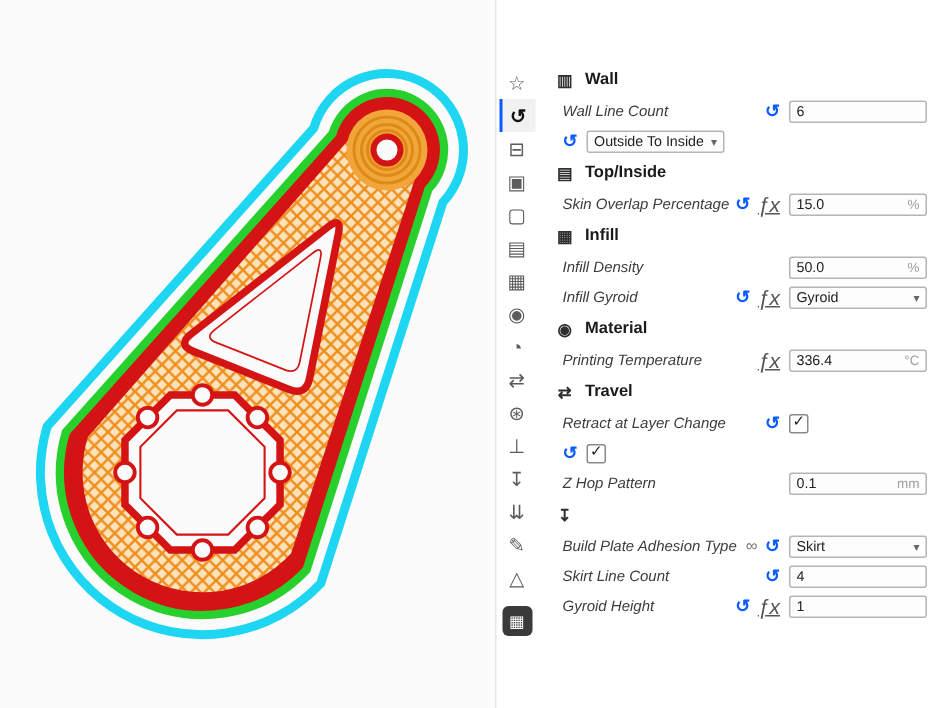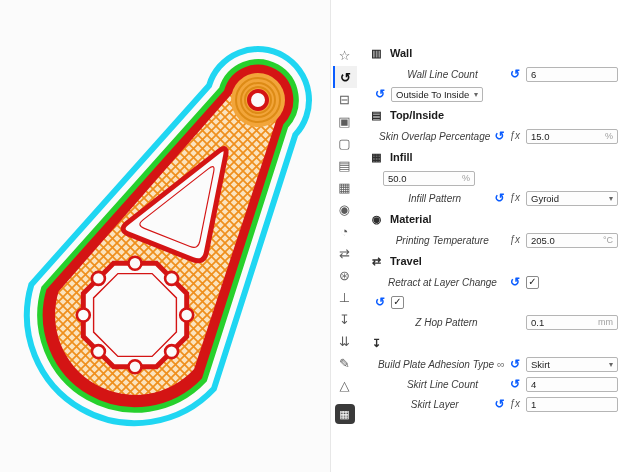--- a/index.html
+++ b/index.html
@@ -31,24 +31,24 @@
                  background:#f1f1f1;box-sizing:border-box;}
   .tool.dark{margin-top:8px;width:20px;height:20px;background:#3a3a3a;color:#fff;border-radius:4px;font-size:11px;}
 
   
   .settings{position:absolute;left:358px;top:0;width:270px;height:472px;background:#ffffff;
             box-sizing:border-box;padding-top:42px;}
   .hrow{display:flex;align-items:center;height:22px;padding:0 10px 0 12px;gap:7px;
         font-size:11px;font-weight:bold;color:#1a1a1a;}
   .hicon{width:13px;text-align:center;font-size:11px;color:#2e2e2e;}
   .srow{display:flex;align-items:center;height:20px;padding:0 10px 0 17px;}
-  .slabel{flex:1;font-size:10px;font-style:italic;color:#3c3c3c;white-space:nowrap;overflow:hidden;text-align:center;}
+  .slabel{flex:1;font-size:10px;font-style:italic;color:#3c3c3c;white-space:nowrap;overflow:hidden;}
   .icons{display:flex;gap:5px;align-items:center;margin-right:6px;min-width:2px;}
   .undo{color:var(--c-accent-blue,#0a5cff);font-size:12px;font-weight:bold;line-height:1;cursor:pointer;}
-  .fx{color:#555;font-size:10px;font-style:italic;line-height:1;cursor:pointer;}
+  .fx{color:#555;font-size:14px;font-style:italic;line-height:1;cursor:pointer;text-decoration:underline;}
   .link{color:#7a7a7a;font-size:11px;line-height:1;cursor:pointer;}
   .field{width:92px;min-width:92px;height:15px;border:1px solid #b5b5b5;background:#fdfdfd;border-radius:2px;
          display:flex;align-items:center;padding:0 4px;box-sizing:border-box;cursor:pointer;}
   .val{font-size:9.5px;color:#222;white-space:nowrap;overflow:hidden;}
   .unit{margin-left:auto;color:#a0a0a0;font-size:9px;padding-left:3px;}
   .chev{margin-left:auto;color:#666;font-size:8px;}
   .checkwrap{width:92px;min-width:92px;display:flex;}
   .checkbox{width:13px;height:13px;border:1px solid #8a8a8a;border-radius:2px;background:#fff;
             display:flex;align-items:center;justify-content:center;font-size:10px;color:#1a1a1a;
             line-height:1;cursor:pointer;box-sizing:border-box;}
@@ -160,48 +160,49 @@
           <span class="field">
             <span class="val">15.0</span>
             <span class="unit">%</span>
           </span>
         </div>
         <div class="hrow">
           <span class="hicon">▦</span>
           <span class="htext">Infill</span>
         </div>
         <div class="srow">
+          <span class="slabel">Infill Density</span>
           <span class="icons"></span>
           <span class="field">
             <span class="val">50.0</span>
             <span class="unit">%</span>
           </span>
         </div>
         <div class="srow">
-          <span class="slabel">Infill Pattern</span>
+          <span class="slabel">Infill Gyroid</span>
           <span class="icons">
             <span class="undo">↺</span>
             <span class="fx">ƒx</span>
           </span>
           <span class="field">
             <span class="val">Gyroid</span>
             <span class="chev">▾</span>
           </span>
         </div>
         <div class="hrow">
           <span class="hicon">◉</span>
           <span class="htext">Material</span>
         </div>
         <div class="srow">
           <span class="slabel">Printing Temperature</span>
           <span class="icons">
             <span class="fx">ƒx</span>
           </span>
           <span class="field">
-            <span class="val">205.0</span>
+            <span class="val">336.4</span>
             <span class="unit">°C</span>
           </span>
         </div>
         <div class="hrow">
           <span class="hicon">⇄</span>
           <span class="htext">Travel</span>
         </div>
         <div class="srow">
           <span class="slabel">Retract at Layer Change</span>
           <span class="icons">
@@ -244,21 +245,21 @@
         <div class="srow">
           <span class="slabel">Skirt Line Count</span>
           <span class="icons">
             <span class="undo">↺</span>
           </span>
           <span class="field">
             <span class="val">4</span>
           </span>
         </div>
         <div class="srow">
-          <span class="slabel">Skirt Layer</span>
+          <span class="slabel">Gyroid Height</span>
           <span class="icons">
             <span class="undo">↺</span>
             <span class="fx">ƒx</span>
           </span>
           <span class="field">
             <span class="val">1</span>
           </span>
         </div>
       </div>
   </div>

